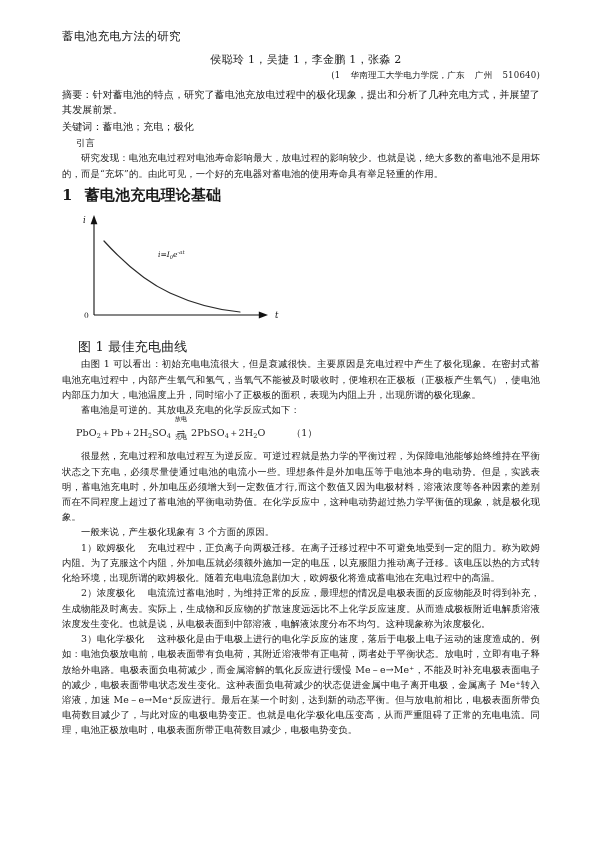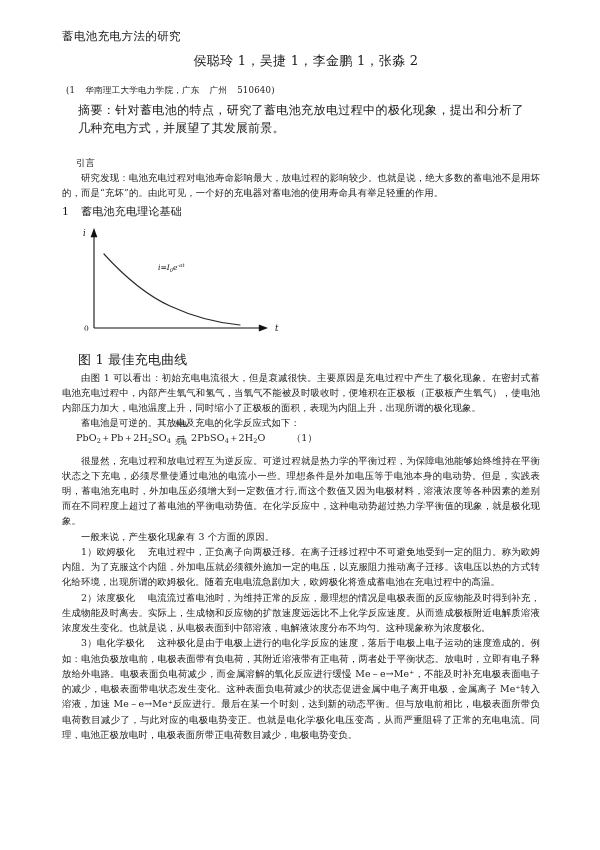--- a/index.html
+++ b/index.html
@@ -32,52 +32,52 @@
   
   .doc-title {
     font-size: 11.5px;
     line-height: 1.45;
     letter-spacing: 0.4px;
     margin: 0 0 7px 0;
     font-weight: normal;
   }
   .authors {
     text-align: center;
-    font-size: 13px;
+    font-size: 11px;
     letter-spacing: 0.3px;
-    margin: 0 0 15px 0;
+    margin: 0 0 3px 0;
     padding-left: 10px;
   }
   .affil {
-    text-align: left;
+    text-align: right;
     font-size: 8.6px;
     letter-spacing: 0.2px;
     margin: 0 0 3px 0;
     padding-left: 4px;
   }
   .affil .gap { display: inline-block; width: 10px; }
 
   
   .abstract, .keywords {
-    font-size: 12px;
+    font-size: 10px;
     line-height: 1.55;
     letter-spacing: 0.15px;
-    margin: 16px;
+    margin: 0;
     text-align: justify;
-    font-family: Liberation Mono, monospace;
   }
   .abstract { margin-top: 5px; }
   .keywords { margin-top: 1px; }
 
   
   .sec-head {
-    font-size: 11px;
+    font-size: 15px;
     line-height: 1.6;
     margin: 2px 0 0 0;
     letter-spacing: 0.2px;
+    font-weight: bold;
   }
   .sec-head .num { margin-right: 12px; }
   .lead {
     font-size: 9.4px;
     line-height: 1.62;
     margin: 1px 0 0 0;
     letter-spacing: 0.2px;
     padding-left: 14px;
   }
   p.body {
@@ -108,21 +108,21 @@
     font-size: 13px;
     letter-spacing: 0.2px;
     margin: 0 0 0 16px;
     line-height: 1.5;
   }
 
   
   .chem {
     font-size: 9.6px;
     letter-spacing: 0.1px;
-    margin: 0 0 7px 0;
+    margin: 9px 0 7px 0;
     padding-left: 14px;
     line-height: 1.4;
     white-space: nowrap;
   }
   .chem sub { font-size: 0.68em; vertical-align: -0.28em; }
   .chem .eqarrow {
     display: inline-block;
     position: relative;
     width: 20px;
     text-align: center;
@@ -159,20 +159,21 @@
 
     <div class="authors">侯聪玲 1，吴捷 1，李金鹏 1，张淼 2</div>
 
     <div class="affil">
       <span>(1</span><span class="gap"></span><span>华南理工大学电力学院，广东</span><span class="gap"></span><span>广州</span><span class="gap"></span><span>510640)</span>
     </div>
 
 
     <p class="abstract"><span>摘要：</span><span>针对蓄电池的特点，研究了蓄电池充放电过程中的极化现象，提出和分析了几种充电方式，并展望了其发展前景。</span></p>
 
+    <p class="keywords"><span>关键词：</span><span>蓄电池；充电；极化</span></p>
 
     <p class="lead">引言</p>
 
     <p class="body">研究发现：电池充电过程对电池寿命影响最大，放电过程的影响较少。也就是说，绝大多数的蓄电池不是用坏的，而是“充坏”的。由此可见，一个好的充电器对蓄电池的使用寿命具有举足轻重的作用。</p>
 
     <p class="sec-head"><span class="num">1</span><span>蓄电池充电理论基础</span></p>
 
 
     <div class="figure">
       <div class="chart-box">

